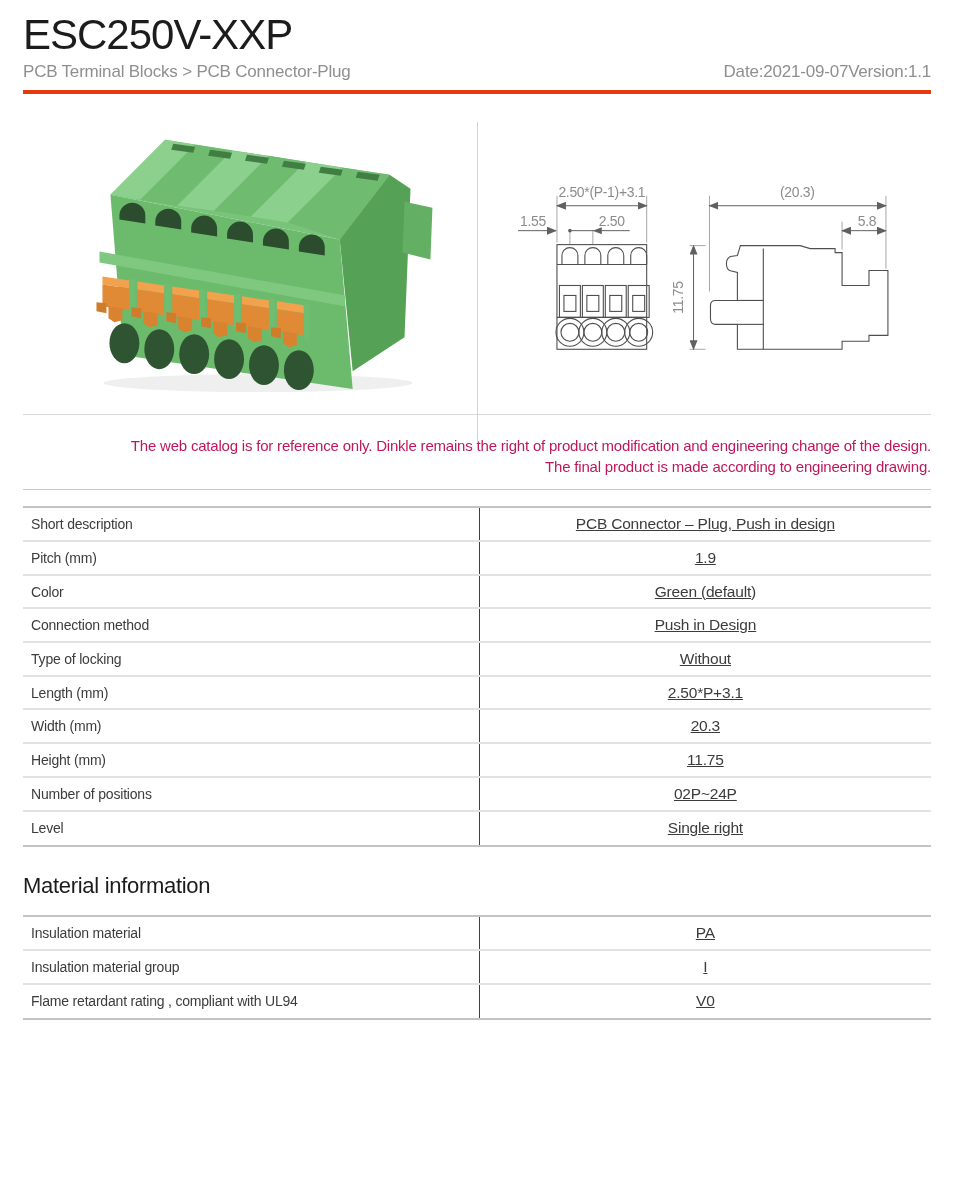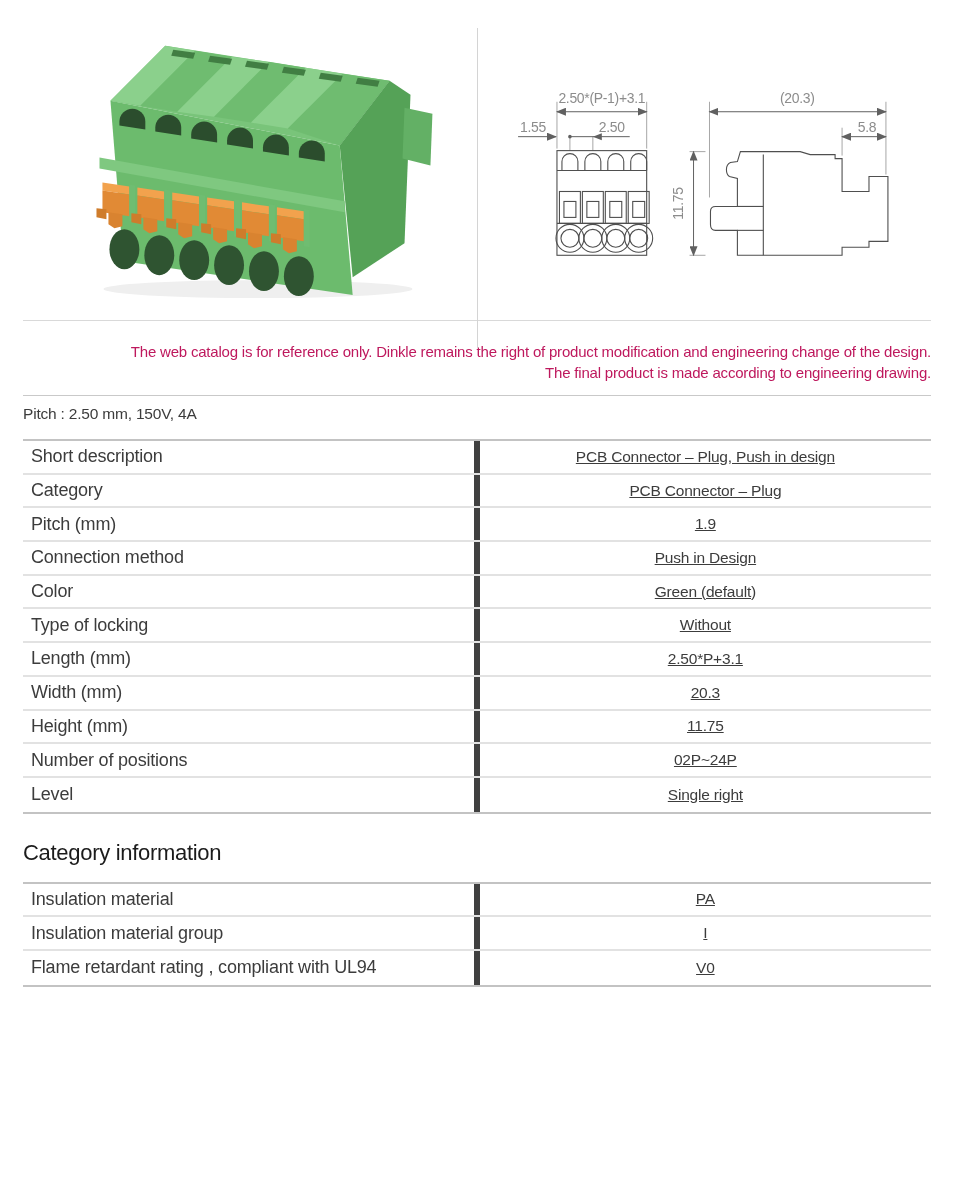--- a/index.html
+++ b/index.html
@@ -25,33 +25,41 @@
 
   
   h2.sec { margin-top:25px; font-size:22px; font-weight:500; color:#1b1b1b; letter-spacing:-0.3px; }
   .thin-rule { margin-top:12px; border-bottom:1px solid #c9c9c9; }
   .pd-body { margin-top:9px; font-size:15.5px; color:#3c3c3c; letter-spacing:-0.2px; }
 
   
   .spec-table { margin-top:16px; border-top:2px solid #c3c3c3; border-bottom:2px solid #c3c3c3; }
   .spec-row { display:flex; align-items:center; height:33.7px; border-bottom:2px solid #e2e2e2; }
   .spec-row:last-child { border-bottom:none; }
-  .spec-label { width:50.3%; padding-left:8px; font-size:18px; color:#3c3c3c; letter-spacing:-0.2px;
-                border-right:6px solid #404040; height:100%; display:flex; align-items:center; }
+  .spec-label { width:50.3%; padding-left:8px; font-size:14px; color:#3c3c3c; letter-spacing:-0.2px;
+                border-right:1px solid #404040; height:100%; display:flex; align-items:center; }
   .spec-value { flex:1; text-align:center; font-size:15.5px; color:#3c3c3c; letter-spacing:-0.2px;text-decoration:underline; }
 
   h2.sec.mat { margin-top:26px; }
 
   text.dim { font-size:14px; fill:#8c8c8c; font-family:"Liberation Sans", sans-serif; letter-spacing:-0.3px; }
 </style>
 </head>
 <body>
 
 <div class="page">
 
+  <div class="hdr">
+    <h1>ESC250V-XXP</h1>
+    <div class="hdr-sub">
+      <span class="crumb">PCB Terminal Blocks &gt; PCB Connector-Plug</span>
+      <span class="datev"><span>Date:2021-09-07</span><span>Version:1.1</span></span>
+    </div>
+    <div class="red-rule"></div>
+  </div>
 
   <div class="media">
 
     <div class="cell">
       <svg viewBox="0 0 454 321">
         <ellipse cx="235" cy="290" rx="155" ry="9" fill="#efefef"></ellipse>
 
         <polygon points="87,101 142,46 367,81 317,146" fill="#79c47a"></polygon>
 
         <polygon points="142,46 172,51 117,106 87,101" fill="#8bd08c"></polygon>
@@ -214,44 +222,39 @@
       </svg>
     </div>
   </div>
 
   <p class="disclaimer">
     <span>The web catalog is for reference only. Dinkle remains the right of product modification and engineering change of the design.</span><br>
     <span>The final product is made according to engineering drawing.</span>
   </p>
 
   <div class="thin-rule"></div>
-  <p class="pd-body">Pitch : 2.50 mm, 150V, 4A</p>
 
   <div class="spec-table">
     <div class="spec-row">
         <div class="spec-label">Short description</div>
         <div class="spec-value">PCB Connector – Plug, Push in design</div>
       </div>
     <div class="spec-row">
-        <div class="spec-label">Category</div>
-        <div class="spec-value">PCB Connector – Plug</div>
-      </div>
-    <div class="spec-row">
         <div class="spec-label">Pitch (mm)</div>
         <div class="spec-value">1.9</div>
       </div>
     <div class="spec-row">
+        <div class="spec-label">Color</div>
+        <div class="spec-value">Green (default)</div>
+      </div>
+    <div class="spec-row">
         <div class="spec-label">Connection method</div>
         <div class="spec-value">Push in Design</div>
       </div>
     <div class="spec-row">
-        <div class="spec-label">Color</div>
-        <div class="spec-value">Green (default)</div>
-      </div>
-    <div class="spec-row">
         <div class="spec-label">Type of locking</div>
         <div class="spec-value">Without</div>
       </div>
     <div class="spec-row">
         <div class="spec-label">Length (mm)</div>
         <div class="spec-value">2.50*P+3.1</div>
       </div>
     <div class="spec-row">
         <div class="spec-label">Width (mm)</div>
         <div class="spec-value">20.3</div>
@@ -263,21 +266,21 @@
     <div class="spec-row">
         <div class="spec-label">Number of positions</div>
         <div class="spec-value">02P~24P</div>
       </div>
     <div class="spec-row">
         <div class="spec-label">Level</div>
         <div class="spec-value">Single right</div>
       </div>
   </div>
 
-  <h2 class="sec mat">Category information</h2>
+  <h2 class="sec mat">Material information</h2>
   <div class="spec-table">
     <div class="spec-row">
         <div class="spec-label">Insulation material</div>
         <div class="spec-value">PA</div>
       </div>
     <div class="spec-row">
         <div class="spec-label">Insulation material group</div>
         <div class="spec-value">I</div>
       </div>
     <div class="spec-row">

